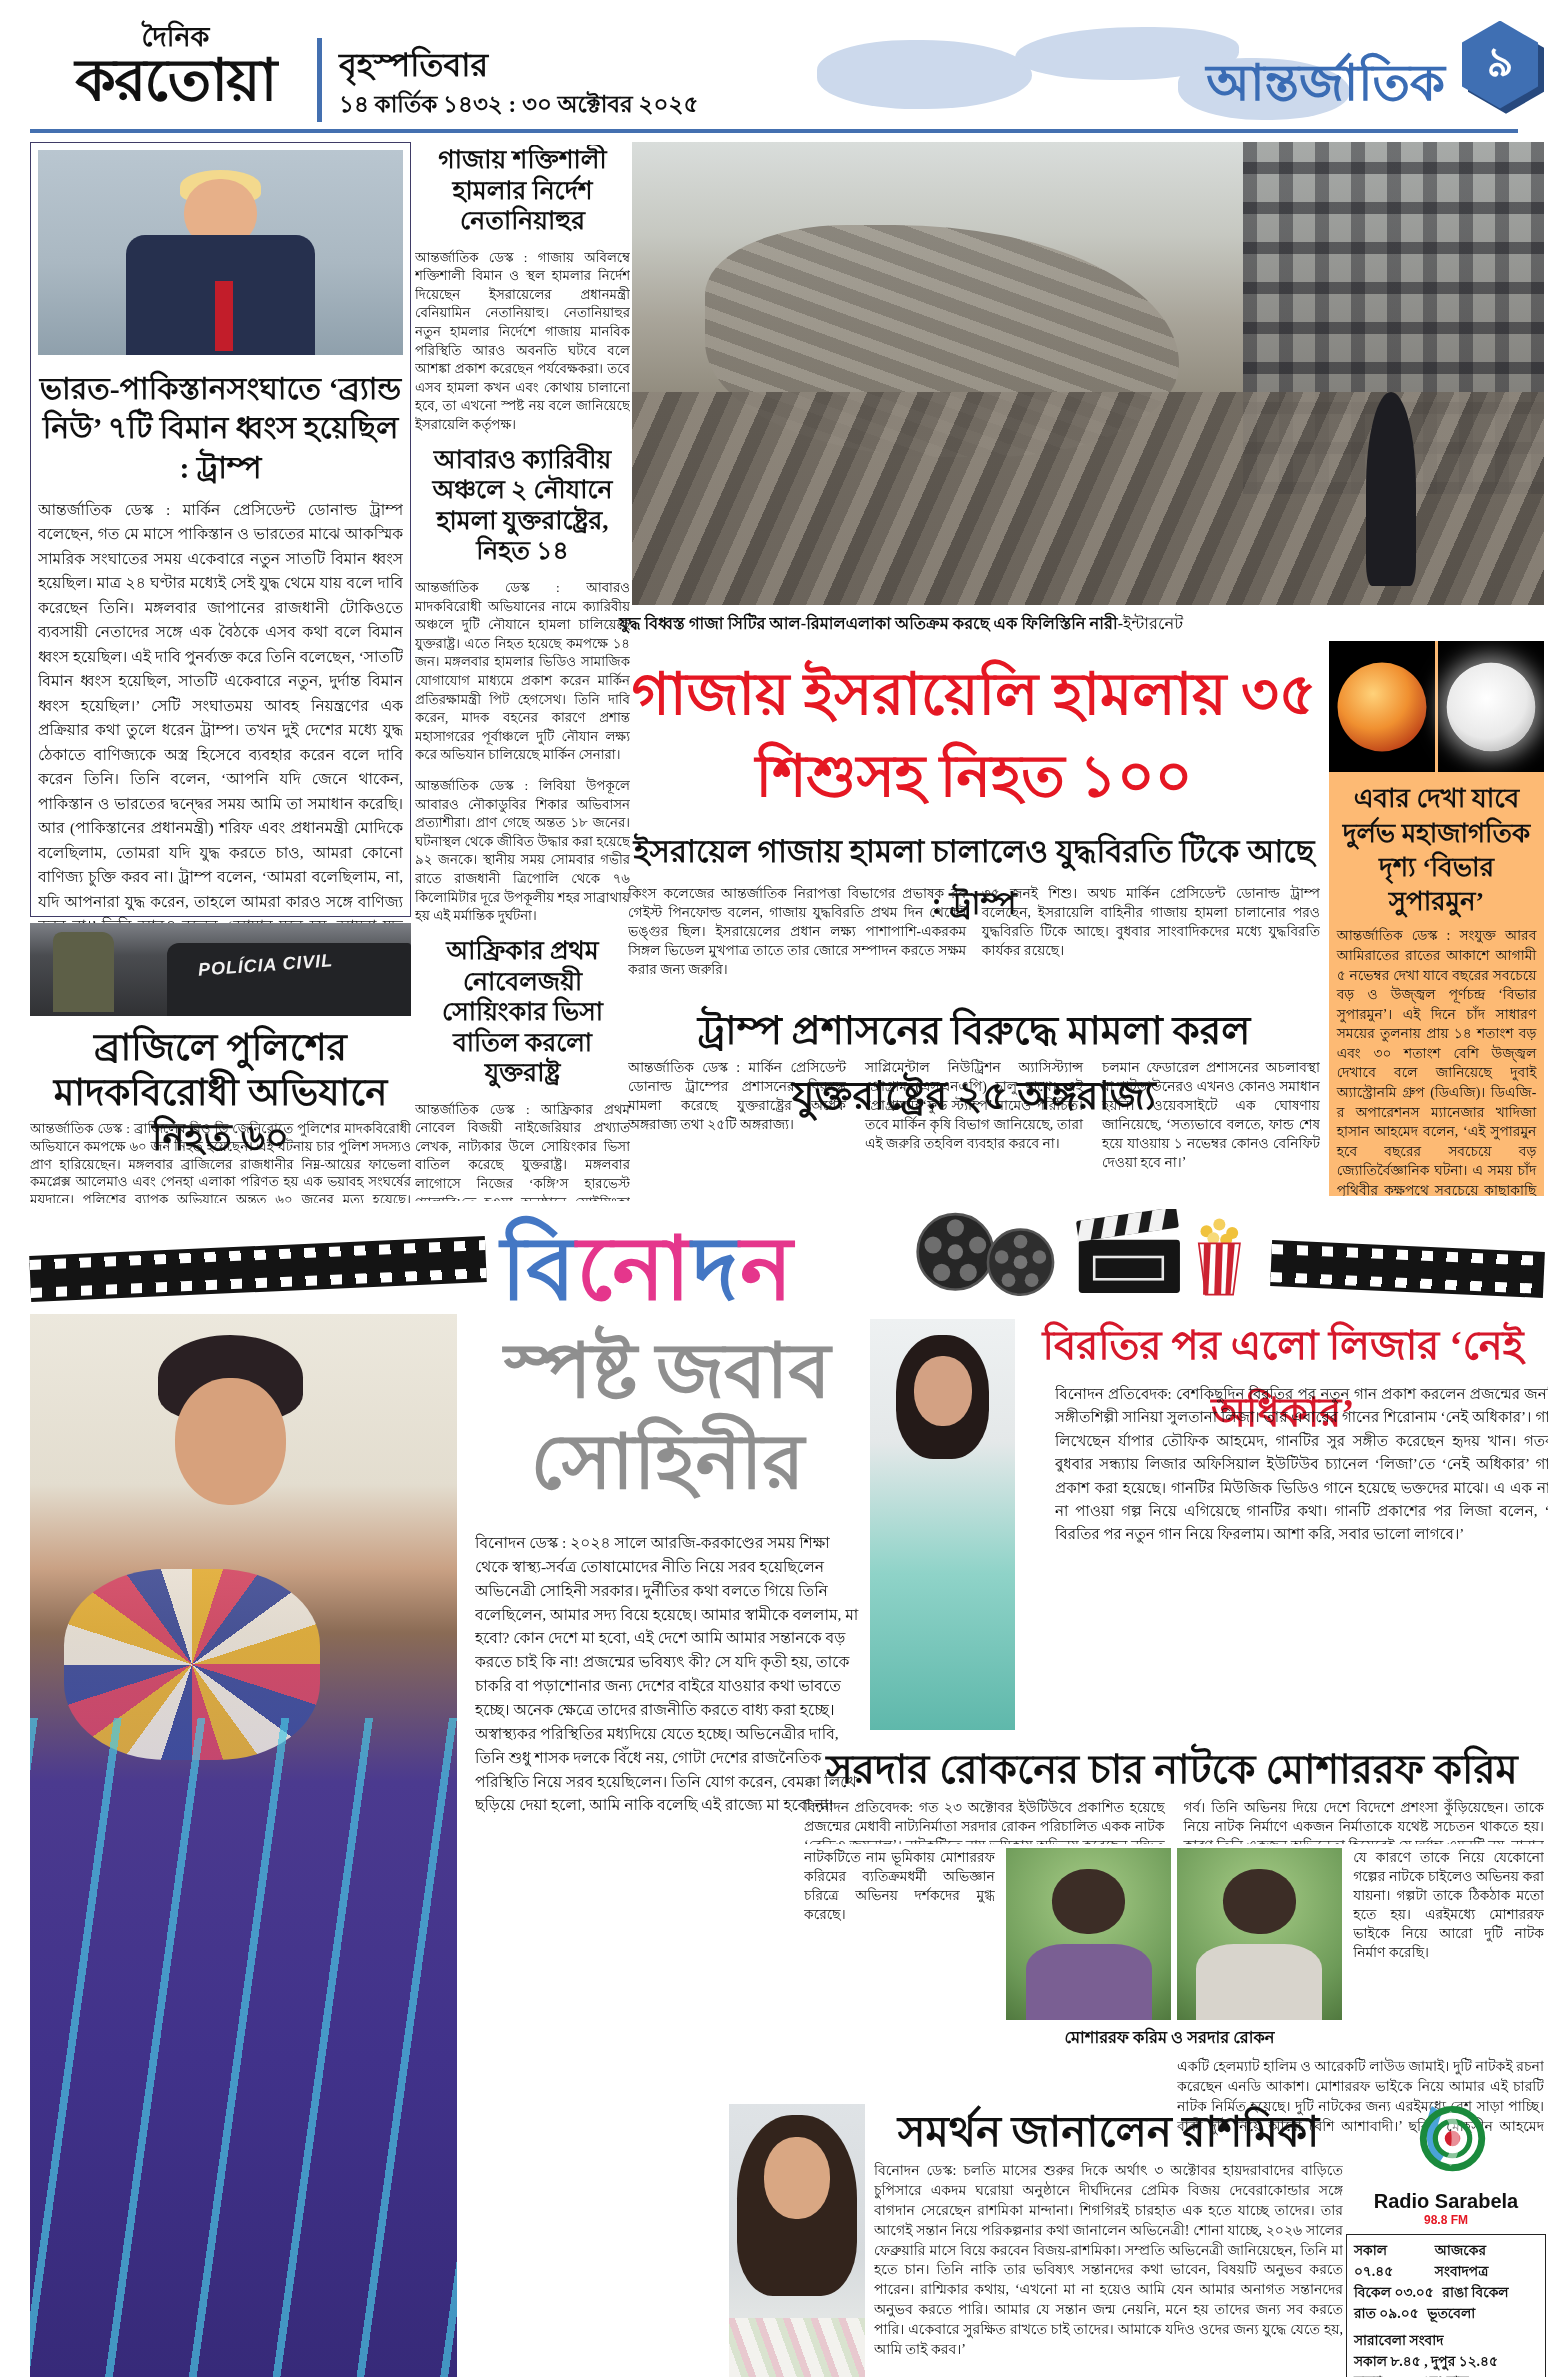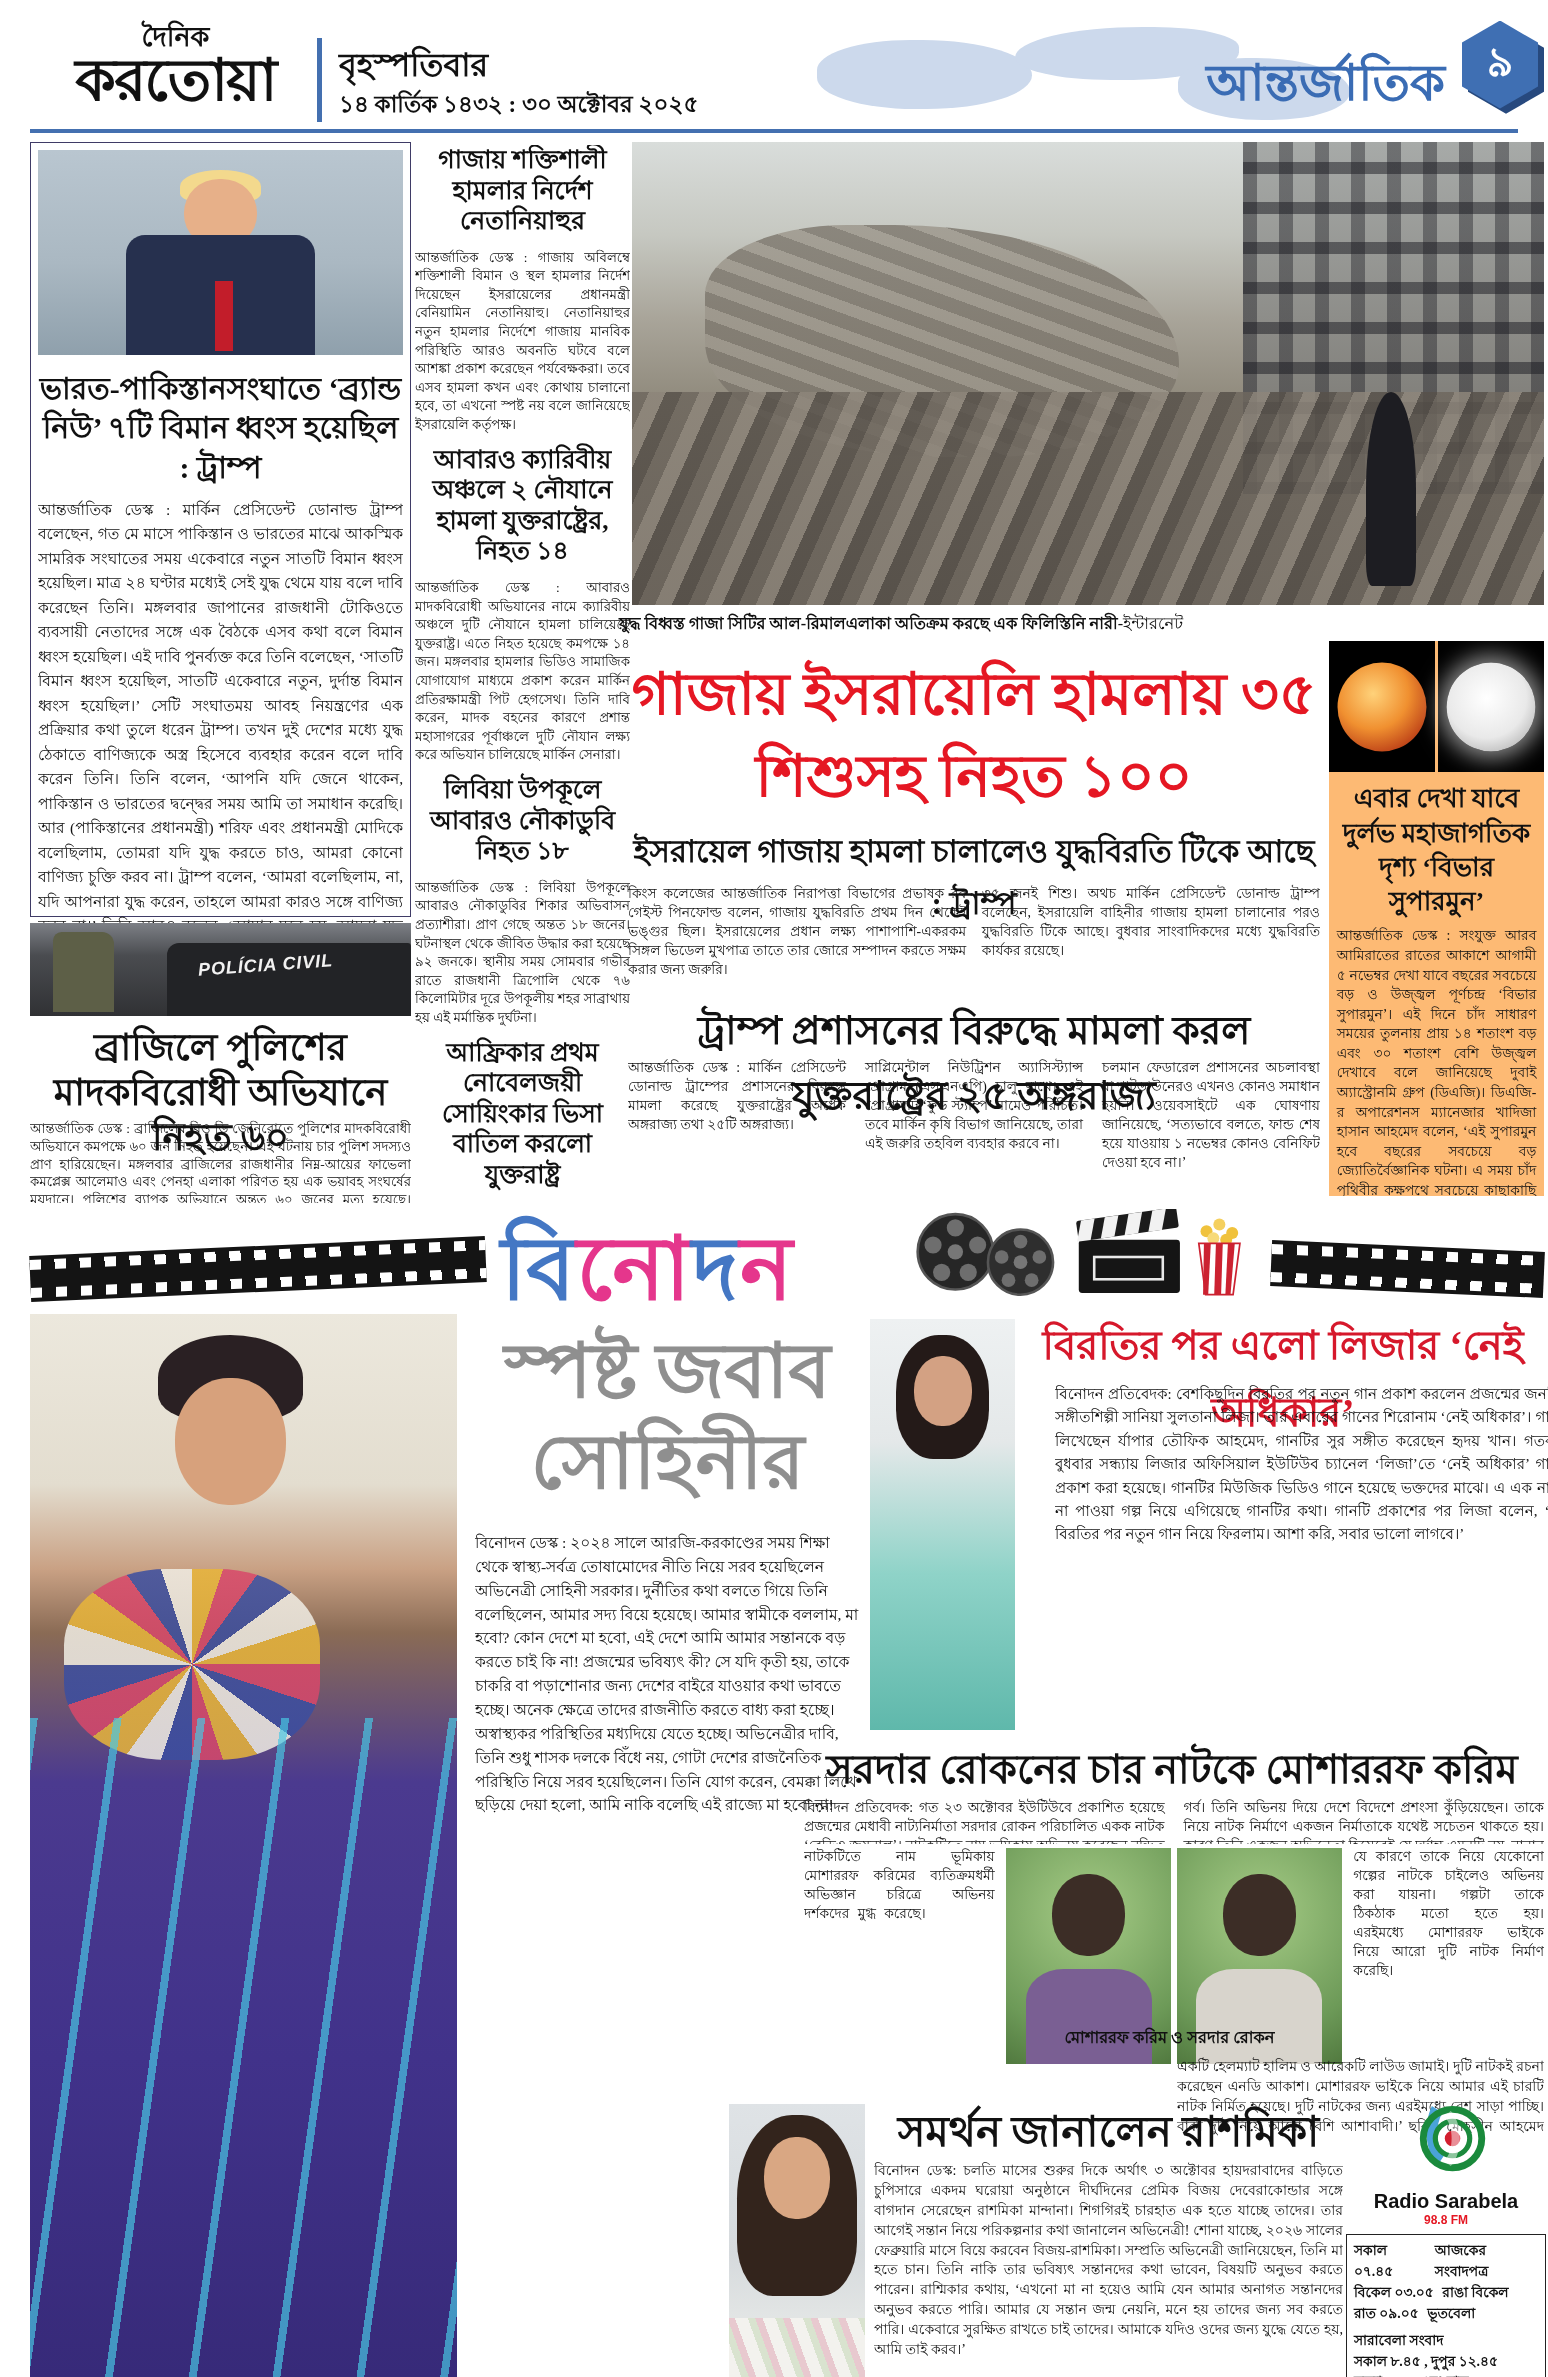--- a/index.html
+++ b/index.html
@@ -97,21 +97,21 @@
   .sohini-body{left:475px;top:1531px;width:389px;height:836px;font-size:15.5px;line-height:1.54;overflow:hidden;}
   .liza-photo{left:870px;top:1319px;width:145px;height:411px;overflow:hidden;
     background:linear-gradient(180deg,#eef1f2 0%,#e4e8e9 30%,#8fd3c8 62%,#5fb8ab 100%);}
   .liza-photo .hair{position:absolute;left:18%;top:4%;width:64%;height:30%;background:#241a18;border-radius:46% 46% 40% 40%;}
   .liza-photo .face{position:absolute;left:30%;top:9%;width:40%;height:17%;background:#d3a183;border-radius:48%;}
   .liza-head{left:1025px;top:1314px;width:516px;font-size:40px;color:#d6182b;text-align:center;font-weight:900;}
   .liza-body{left:1055px;top:1383px;width:516px;height:344px;font-size:15px;line-height:1.56;overflow:hidden;}
   .mosh-head{left:800px;top:1738px;width:744px;font-size:40px;text-align:center;font-weight:900;}
   .mosh-row1{left:804px;top:1798px;width:740px;height:46px;display:flex;gap:19px;overflow:hidden;}
   .mosh-row1 div{flex:1;font-size:13.8px;line-height:1.38;text-align:justify;}
-  .mosh-row2{left:804px;top:1848px;width:740px;height:216px;display:flex;gap:11px;font-family:Liberation Mono, monospace;}
+  .mosh-row2{left:804px;top:1848px;width:740px;height:172px;display:flex;gap:11px;}
   .mosh-narrow{width:191px;font-size:13.8px;line-height:1.38;text-align:justify;overflow:hidden;}
   .mosh-photos{width:337px;display:flex;gap:5.2px;}
   .mosh-photo{flex:1;overflow:hidden;position:relative;background:radial-gradient(circle at 50% 30%,#a6cc86,#6d9a58 70%,#51793f 100%);}
   .mosh-photo .head{position:absolute;left:28%;top:12%;width:44%;height:38%;background:#3c2d26;border-radius:48%;}
   .mosh-photo .body1{position:absolute;left:12%;bottom:-4%;width:76%;height:48%;border-radius:30% 30% 0 0;}
   .mosh-photo.p1 .body1{background:#7a5f93;} .mosh-photo.p2 .body1{background:#d8d4cc;}
   .mosh-caption{left:993px;top:2025px;width:353px;text-align:center;font-weight:bold;font-size:16.3px;}
   .mosh-closing{left:1177px;top:2057px;width:367px;font-size:14px;line-height:1.42;text-align:justify;height:79px;overflow:hidden;}
   .rash-photo{left:729px;top:2104px;width:136px;height:274px;overflow:hidden;background:linear-gradient(180deg,#dfe3e6 0%,#d6dadd 55%,#eef0ec 100%);}
   .rash-photo .hair{position:absolute;left:6%;top:4%;width:88%;height:66%;background:#33241c;border-radius:46% 46% 30% 30%;}
@@ -168,21 +168,20 @@
     <span class="police-label">POLÍCIA CIVIL</span>
   </div>
   <div class="abs brazil-headline">ব্রাজিলে পুলিশের মাদকবিরোধী অভিযানে নিহত ৬০</div>
   <div class="abs brazil-body just">আন্তর্জাতিক ডেস্ক : ব্রাজিলের রিও ডি জেনিরোতে পুলিশের মাদকবিরোধী অভিযানে কমপক্ষে ৬০ জন নিহত হয়েছেন। এই ঘটনায় চার পুলিশ সদস্যও প্রাণ হারিয়েছেন। মঙ্গলবার ব্রাজিলের রাজধানীর নিম্ন-আয়ের ফাভেলা কমপ্লেক্স আলেমাও এবং পেনহা এলাকা পরিণত হয় এক ভয়াবহ সংঘর্ষের ময়দানে। পুলিশের ব্যাপক অভিযানে অন্তত ৬০ জনের মৃত্যু হয়েছে। স্থানীয়রা এ ঘটনার বর্ণনা দিয়েছেন ‘যুদ্ধের মতো পরিস্থিতি’ হিসেবে। দেশটির প্রধান মাদক চক্রকে দমন করতে এই অভিযানে প্রায় ২ হাজার ৫০০ জন সশস্ত্র পুলিশ সদস্য অংশ নেন। তাঁদের সঙ্গে ছিল হেলিকপ্টার, ড্রোন, সাঁজোয়া যান ও ধ্বংসযন্ত্র। পুলিশ জানিয়েছে, দুইটি হেলিকপ্টার, ৩২টি সশস্ত্র গাড়ি এবং ১২টি ডেমোলিশন যন্ত্র ব্যবহার করে এলাকার মুখে থাকা ব্যারিকেডগুলো ভাঙা হয়।</div>
 
   <div class="abs midcol">
     <div class="mid-head">গাজায় শক্তিশালী হামলার নির্দেশ নেতানিয়াহুর</div>
     <div class="mid-body just">আন্তর্জাতিক ডেস্ক : গাজায় অবিলম্বে শক্তিশালী বিমান ও স্থল হামলার নির্দেশ দিয়েছেন ইসরায়েলের প্রধানমন্ত্রী বেনিয়ামিন নেতানিয়াহু। নেতানিয়াহুর নতুন হামলার নির্দেশে গাজায় মানবিক পরিস্থিতি আরও অবনতি ঘটবে বলে আশঙ্কা প্রকাশ করেছেন পর্যবেক্ষকরা। তবে এসব হামলা কখন এবং কোথায় চালানো হবে, তা এখনো স্পষ্ট নয় বলে জানিয়েছে ইসরায়েলি কর্তৃপক্ষ।</div>
     <div class="mid-head">আবারও ক্যারিবীয় অঞ্চলে ২ নৌযানে হামলা যুক্তরাষ্ট্রের, নিহত ১৪</div>
     <div class="mid-body just">আন্তর্জাতিক ডেস্ক : আবারও মাদকবিরোধী অভিযানের নামে ক্যারিবীয় অঞ্চলে দুটি নৌযানে হামলা চালিয়েছে যুক্তরাষ্ট্র। এতে নিহত হয়েছে কমপক্ষে ১৪ জন। মঙ্গলবার হামলার ভিডিও সামাজিক যোগাযোগ মাধ্যমে প্রকাশ করেন মার্কিন প্রতিরক্ষামন্ত্রী পিট হেগসেথ। তিনি দাবি করেন, মাদক বহনের কারণে প্রশান্ত মহাসাগরের পূর্বাঞ্চলে দুটি নৌযান লক্ষ্য করে অভিযান চালিয়েছে মার্কিন সেনারা।</div>
-    <div class="mid-head">লিবিয়া উপকূলে আবারও নৌকাডুবি নিহত ১৮</div>
     <div class="mid-body just">আন্তর্জাতিক ডেস্ক : লিবিয়া উপকূলে আবারও নৌকাডুবির শিকার অভিবাসন প্রত্যাশীরা। প্রাণ গেছে অন্তত ১৮ জনের। ঘটনাস্থল থেকে জীবিত উদ্ধার করা হয়েছে ৯২ জনকে। স্থানীয় সময় সোমবার গভীর রাতে রাজধানী ত্রিপোলি থেকে ৭৬ কিলোমিটার দূরে উপকূলীয় শহর সাব্রাথায় হয় এই মর্মান্তিক দুর্ঘটনা।</div>
     <div class="mid-head">আফ্রিকার প্রথম নোবেলজয়ী সোয়িংকার ভিসা বাতিল করলো যুক্তরাষ্ট্র</div>
     <div class="mid-body just">আন্তর্জাতিক ডেস্ক : আফ্রিকার প্রথম নোবেল বিজয়ী নাইজেরিয়ার প্রখ্যাত লেখক, নাট্যকার উলে সোয়িংকার ভিসা বাতিল করেছে যুক্তরাষ্ট্র। মঙ্গলবার লাগোসে নিজের ‘কঙ্গি’স হারভেস্ট গ্যালারি’তে হওয়া অনুষ্ঠানে সোইয়িংকা তার ভিসা বাতিলের তথ্য জানিয়েছেন। ১৯৮৬ সালে আফ্রিকার প্রথম ব্যক্তি হিসেবে তিনি সাহিত্যে নোবেল পুরস্কার পেয়েছিলেন। তিনি জানিয়েছেন, গত ২৩ অক্টোবর লাগোসে অবস্থিত মার্কিন কনস্যুলেট থেকে তাকে একটি নোটিশ পাঠানো হয়েছে, যেখানে তার ভিসা বাতিলের জন্য পাসপোর্ট নিয়ে উপস্থিত হতে বলা হয়েছে।</div>
   </div>
 
   <div class="abs gaza-photo">
     <div class="bldg"></div>
     <div class="rubble2"></div>
     <div class="rubble"></div>
     <div class="woman"></div>

